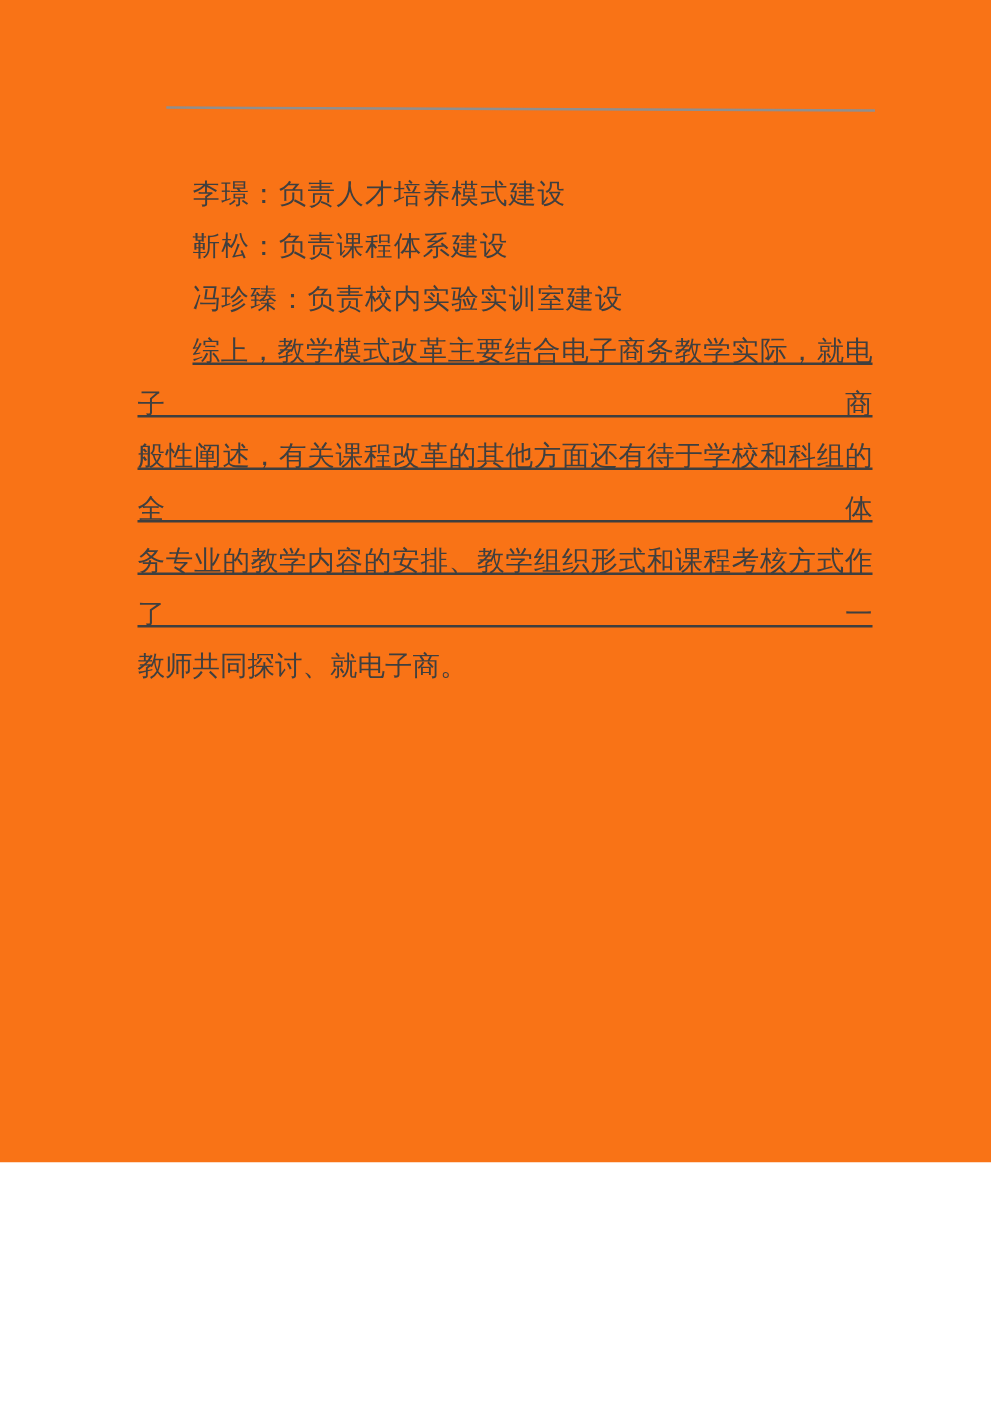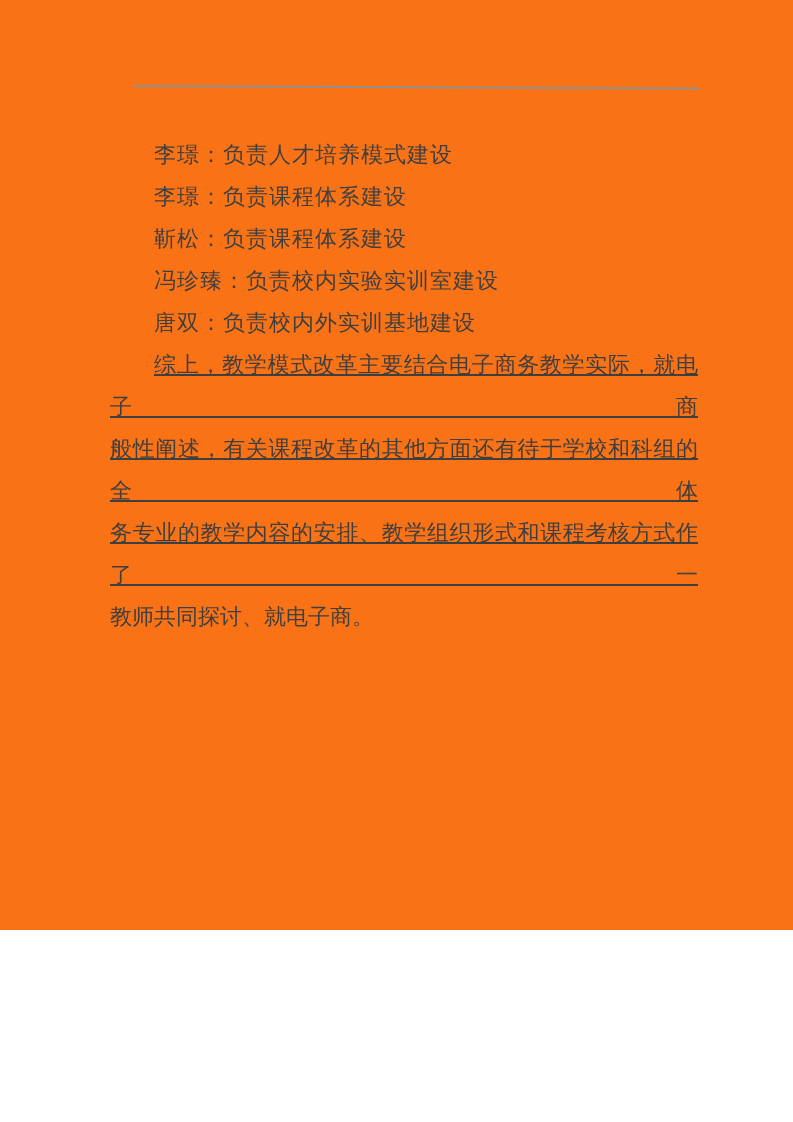--- a/index.html
+++ b/index.html
@@ -64,24 +64,22 @@
 </head>
 <body>
 
 <div class="page">
 
   <div class="header-rule"></div>
 
   <div class="content">
 
     <div class="assign-line">李璟：负责人才培养模式建设</div>
-    <div class="assign-line">李璟：负责课程体系建设</div>
     <div class="assign-line">靳松：负责课程体系建设</div>
     <div class="assign-line">冯珍臻：负责校内实验实训室建设</div>
-    <div class="assign-line">唐双：负责校内外实训基地建设</div>
 
     <div class="paragraph">
       <div class="para-line first just">综上，教学模式改革主要结合电子商务教学实际，就电子商</div>
       <div class="para-line just">般性阐述，有关课程改革的其他方面还有待于学校和科组的全体</div>
       <div class="para-line just">务专业的教学内容的安排、教学组织形式和课程考核方式作了一</div>
       <div class="para-line">教师共同探讨、就电子商。</div>
     </div>
 
   </div>
 

